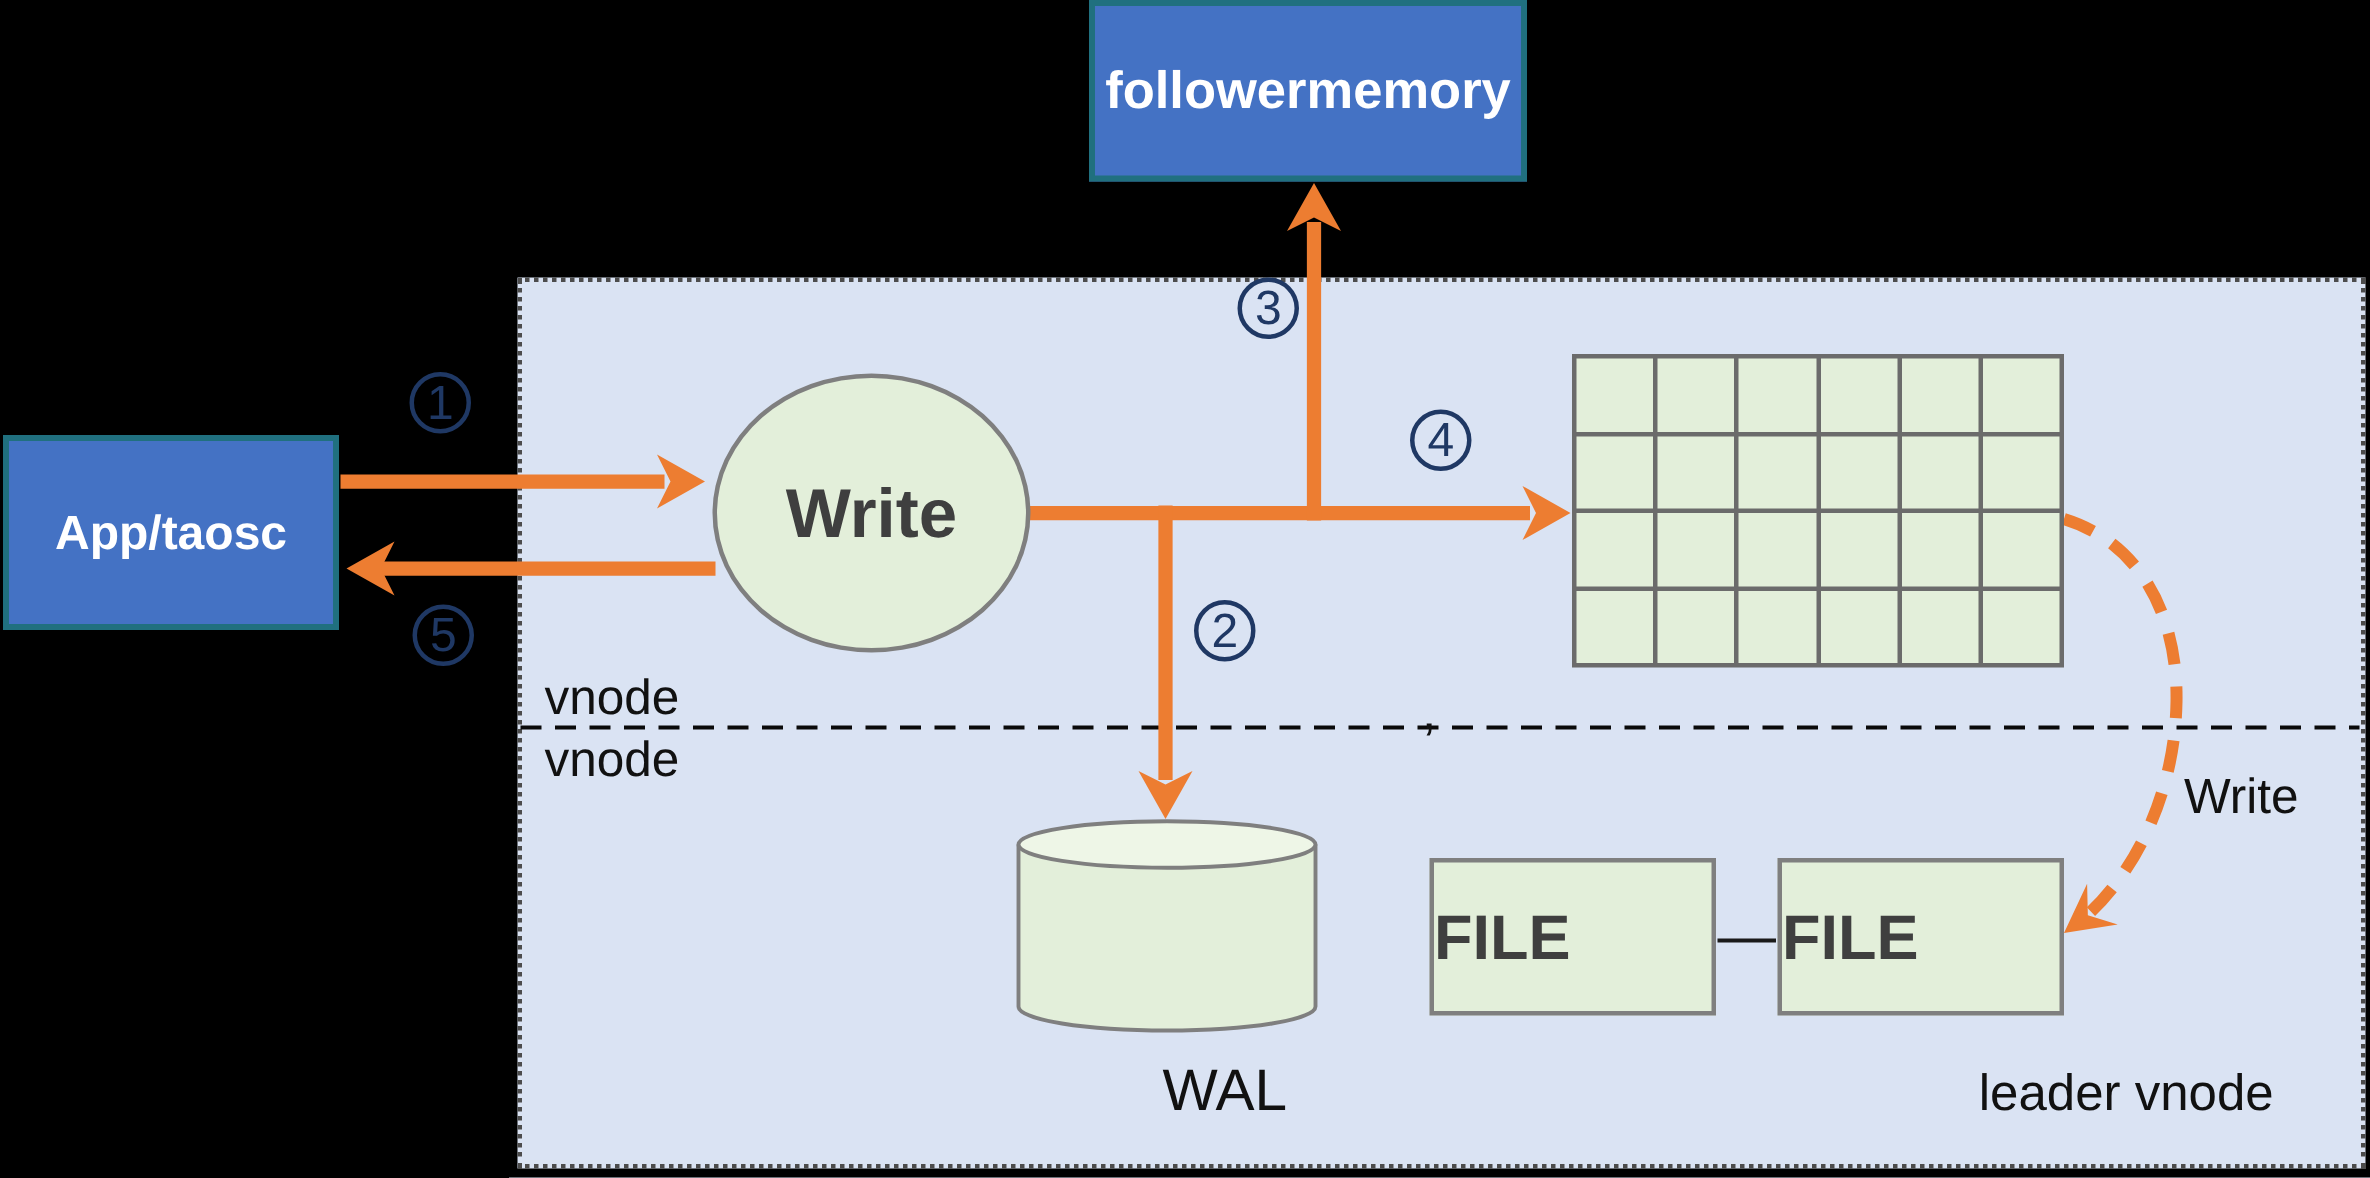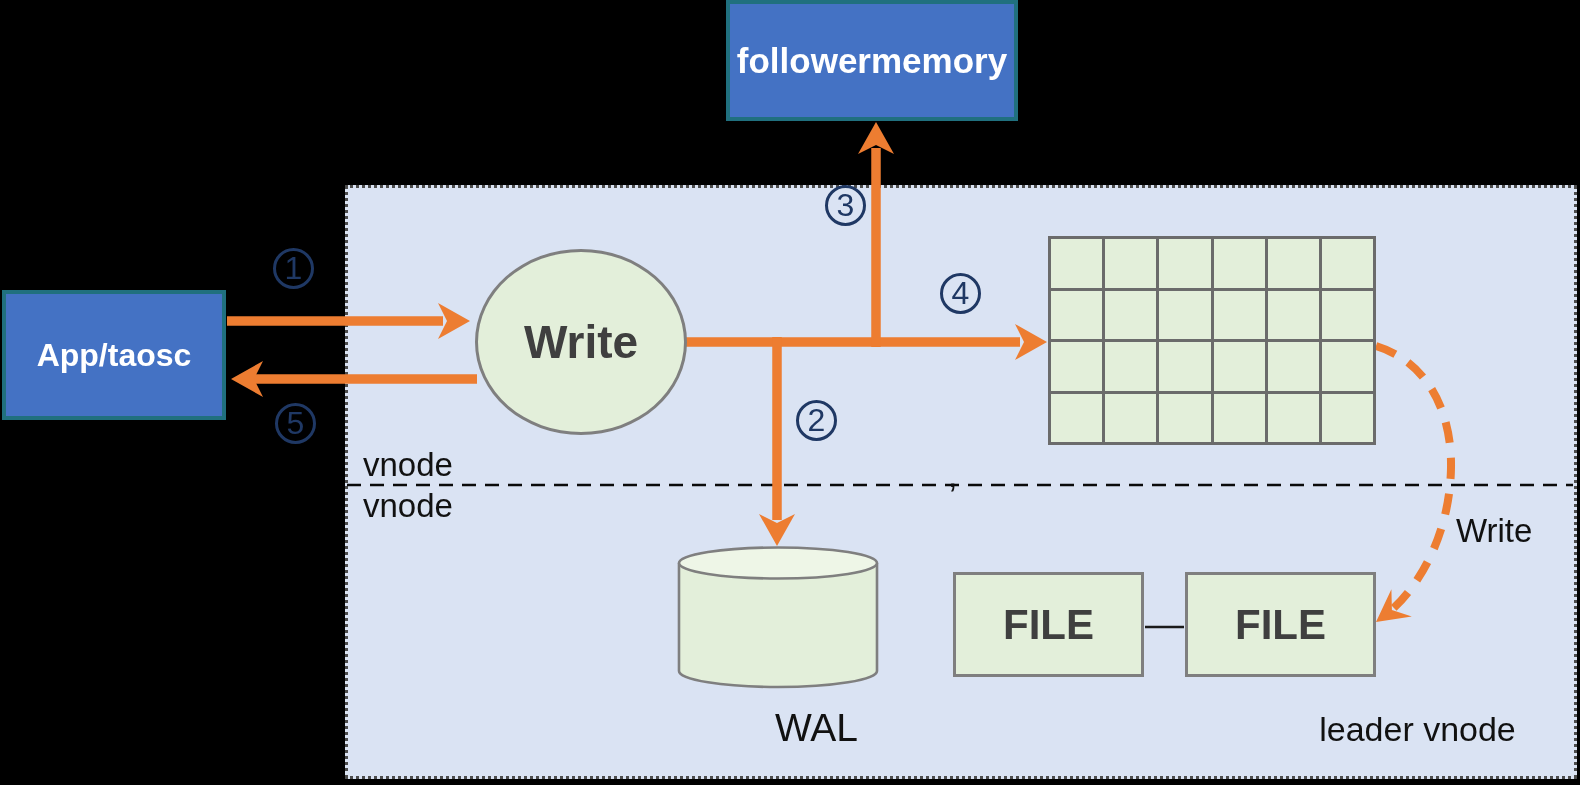--- a/index.html
+++ b/index.html
@@ -63,21 +63,21 @@
     display:grid;
     padding:3px; gap:3px;
   }
   .mem-table .cell{ background:var(--shape_green); }
 
   
   .file-box{
     width:191px; height:105px;
     background:var(--shape_green);
     border:3px solid var(--shape_border_gray);
-    display:flex; align-items:center; justify-content:center;
+    display:flex; align-items:center; 
     font-size:42px; font-weight:bold; color:var(--text_dark);
   }
   .file-box-1{ left:953px; top:572px; }
   .file-box-2{ left:1185px; top:572px; }
 
   
   .plain-label{ color:var(--text_black); font-size:33px; }
   .memory-label{ left:363px; top:446px; }
   .disk-label{ left:363px; top:487px; }
   .wal-label{ left:698px; top:706px; width:160px; text-align:right; font-size:39px; }

